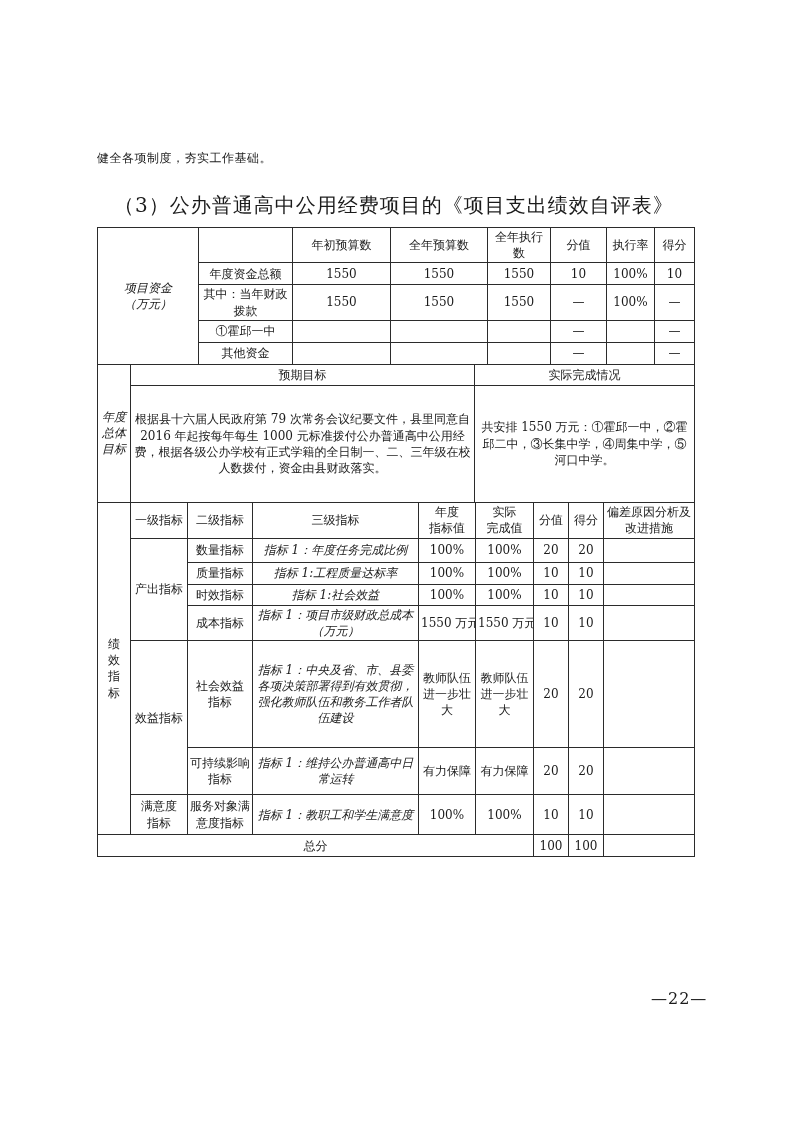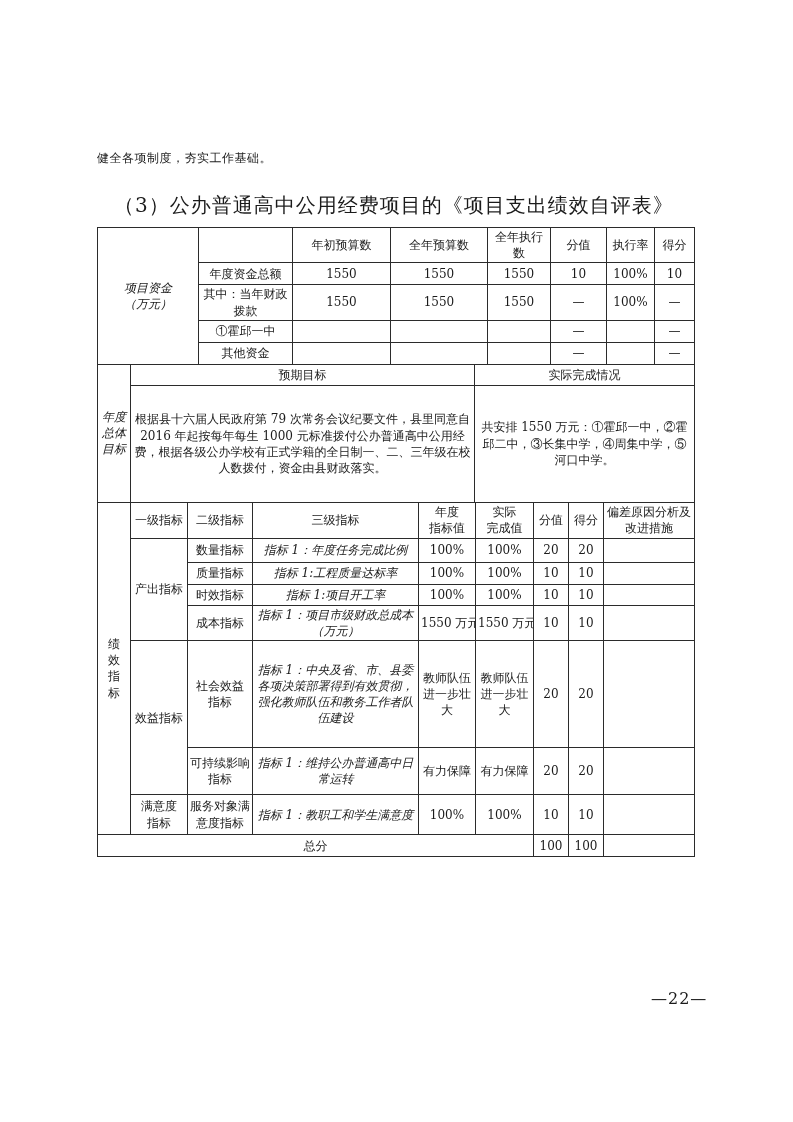--- a/index.html
+++ b/index.html
@@ -186,21 +186,21 @@
         <td>质量指标</td>
         <td class="l3">指标 1:工程质量达标率</td>
         <td>100%</td>
         <td>100%</td>
         <td>10</td>
         <td>10</td>
         <td></td>
       </tr>
       <tr style="height:21px">
         <td>时效指标</td>
-        <td class="l3">指标 1:项目开工率</td>
+        <td class="l3">指标 1:社会效益</td>
         <td>100%</td>
         <td>100%</td>
         <td>10</td>
         <td>10</td>
         <td></td>
       </tr>
       <tr style="height:33px">
         <td>成本指标</td>
         <td class="l3">指标 1：项目市级财政总成本（万元）</td>
         <td class="num-sm">1550 万元</td>

